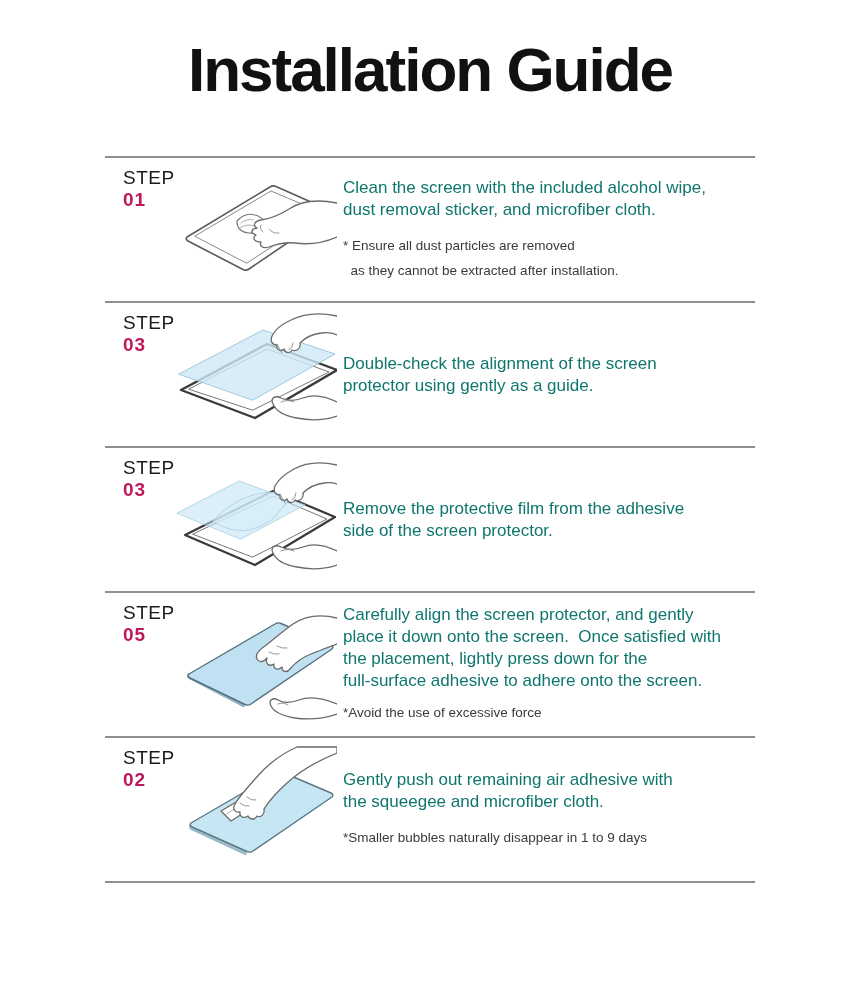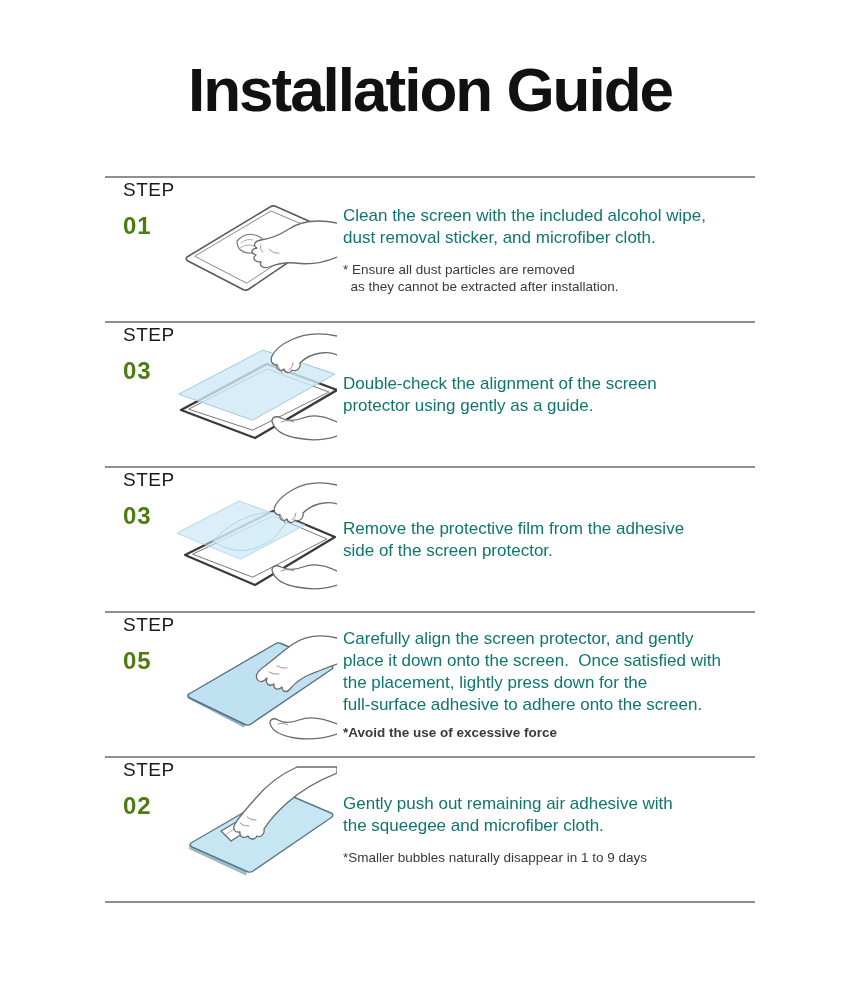--- a/index.html
+++ b/index.html
@@ -11,70 +11,70 @@
     overflow: hidden;
   }
   .page { width: 860px; height: 1000px; background: #fff; }
   .content { width: 650px; margin: 0 auto; }
   h1.title {
     text-align: center;
     font-size: 62px;
     font-weight: bold;
     letter-spacing: -2px;
     color: #111;
-    margin-top: 56px;
+    margin-top: 36px;
     line-height: 1.1;
   }
   .divider {
     height: 0;
     border-top: 2px solid #8f8f8f;
     width: 650px;
   }
   .first-divider { margin-top: 52px; }
   .step-body {
     display: flex;
     align-items: center;
     min-height: 143px;
   }
   .step-label {
     width: 72px;
-    padding: 2px 0 0 18px;
+    padding: 10px 0 0 18px;
     align-self: flex-start;
     line-height: 1.1;
   }
   .step-word {
     font-size: 19px;
     font-weight: 400;
     color: #1a1a1a;
     letter-spacing: 0.5px;
   }
   .step-num {
-    font-size: 24px;
+    font-size: 19px;
     font-weight: 800;
-    color: #4d7c0f;
+    color: #be185d;
     letter-spacing: 1px;
-    margin-top: 12px;
+    margin-top: 1px;
   }
   .step-illus {
     width: 160px;
     display: flex;
     align-items: center;
     justify-content: center;
   }
   .step-illus svg { display: block; }
   .step-text { flex: 1; padding-left: 6px; }
   .desc {
     font-size: 17px;
     line-height: 22px;
     color: #0f766e;
     white-space: pre-wrap;
   }
   .note {
     font-size: 13.5px;
-    line-height: 17px;
+    line-height: 25px;
     color: #3a3a3a;
     margin-top: 12px;
     white-space: pre-wrap;
   }
   .note:empty { display: none; }
   .bottom-space { height: 80px; }
 </style>
 </head>
 <body>
 
@@ -174,21 +174,21 @@
           <path d="M92,52 q5,3 10,2 M100,46 q5,3 10,2" stroke="#8a8a8a" stroke-width="0.9" fill="none"></path>
           <path d="M160,104 C146,98 132,96 122,100 C114,103 106,103 101,100 C96,97 91,100 94,106 C97,112 106,116 118,118 C132,120 148,118 160,114" fill="#fff" stroke="#6a6a6a" stroke-width="1.3"></path>
           <path d="M101,104 q6,-2 10,1" stroke="#8a8a8a" stroke-width="0.9" fill="none"></path>
         </svg>
       </div>
       <div class="step-text">
         <p class="desc">Carefully align the screen protector, and gently
 place it down onto the screen.  Once satisfied with
 the placement, lightly press down for the
 full-surface adhesive to adhere onto the screen.</p>
-        <p class="note" style="margin-top:8px;font-weight:bold;">*Avoid the use of excessive force</p>
+        <p class="note" style="margin-top:8px;">*Avoid the use of excessive force</p>
       </div>
     </div>
 
     <div class="divider"></div>
 
     <div class="step-body">
       <div class="step-label">
         <div class="step-word">STEP</div>
         <div class="step-num">02</div>
       </div>

